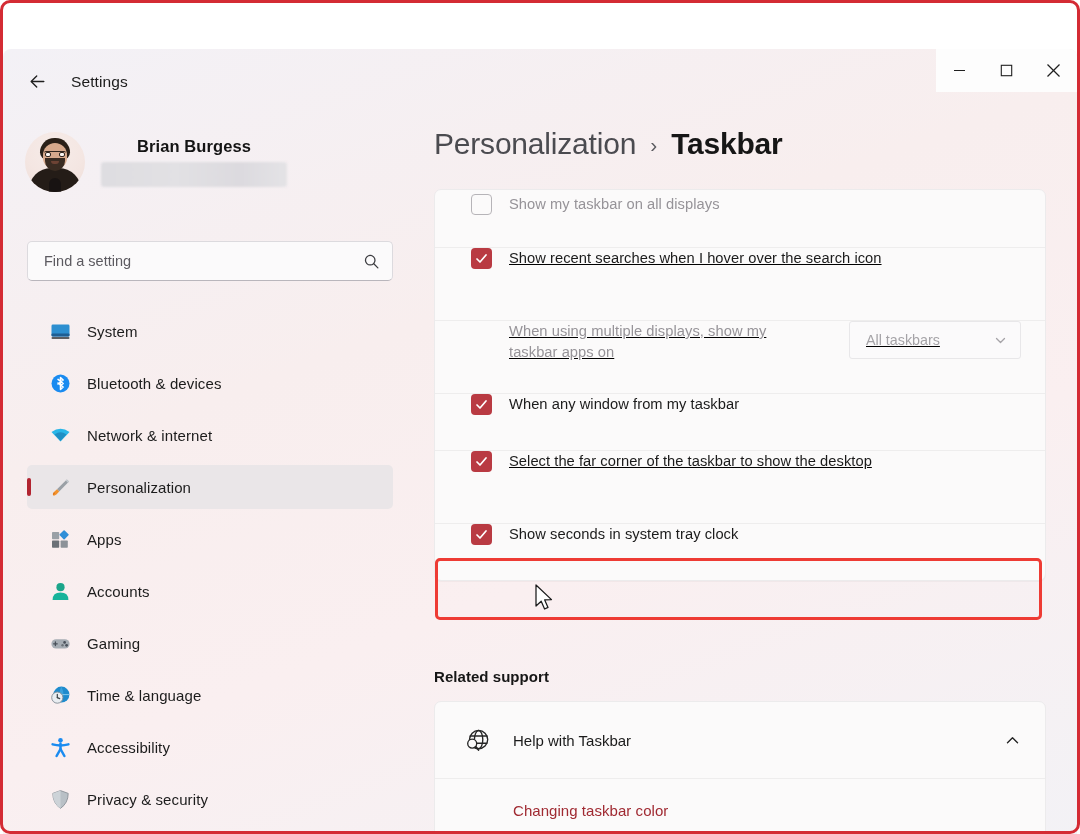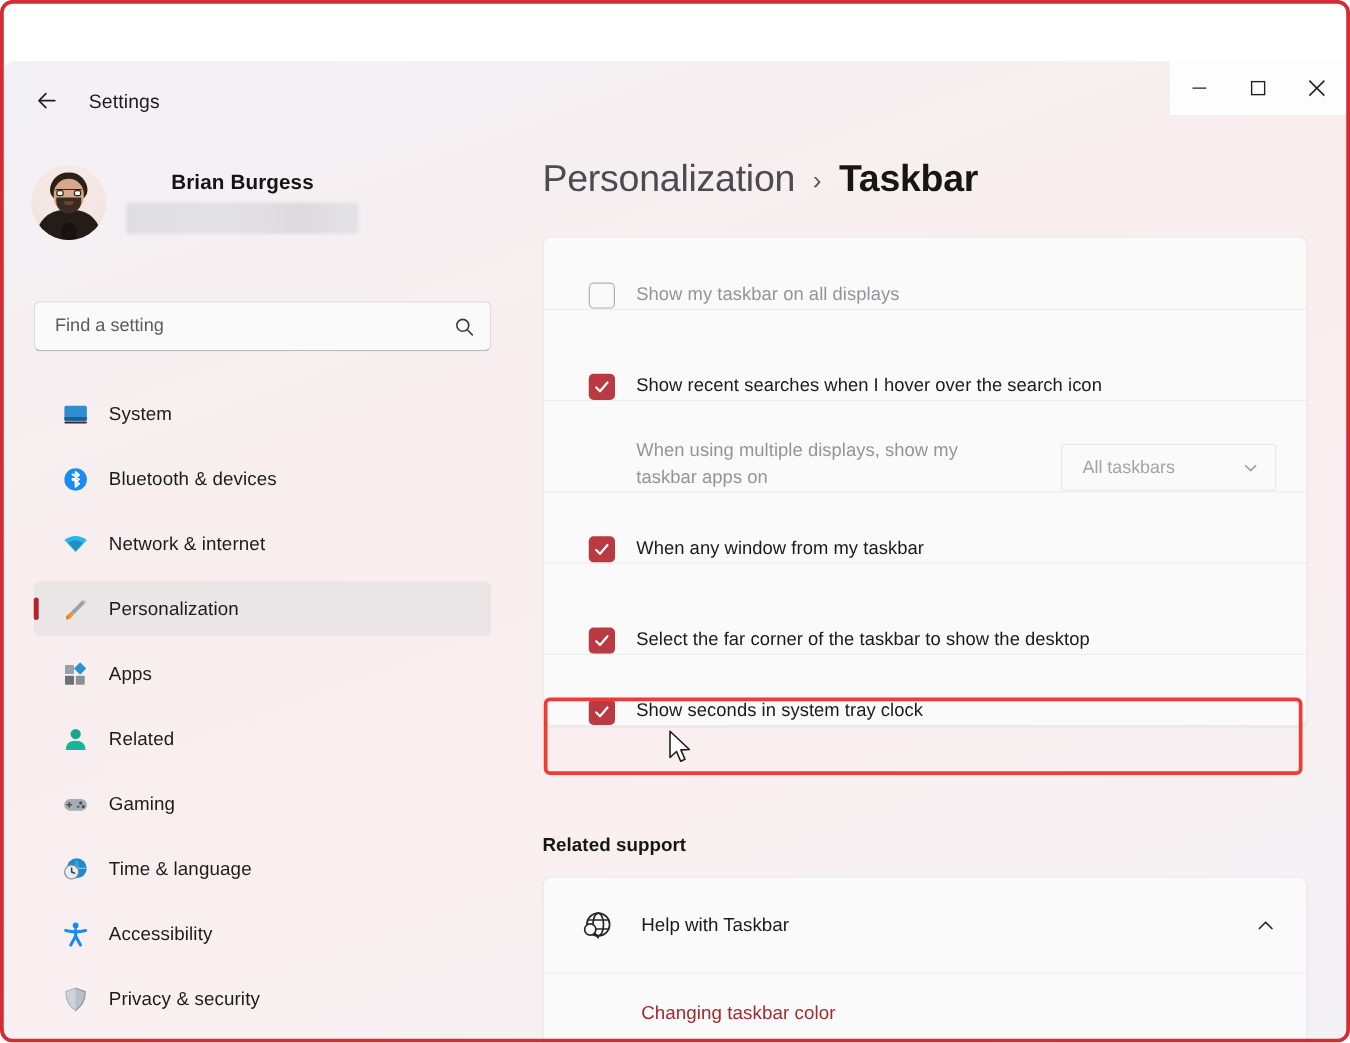--- a/index.html
+++ b/index.html
@@ -270,28 +270,28 @@
     background: #fbfafa;
     border: 1px solid #ecebec;
     border-radius: 7px;
     overflow: hidden;
     box-shadow: 0 1px 1px rgba(0,0,0,.035);
   }
   .card.settings-card { top: 76px; }
 
   .row {
     display: flex;
-    align-items: flex-end;
+    align-items: flex-start;
     padding: 0 24px 0 74px;
     border-top: 1px solid #eeeded;
     position: relative;
     min-height: 57px;
   }
   .row:first-child { border-top: none; }
-  .row.tall { min-height: 73px; }
+  .row.tall { min-height: 73px; text-decoration: underline; }
   .row.clipped { min-height: 57px; padding-top: 4px; }
 
   .cb {
     position: absolute;
     left: 36px;
     width: 21px; height: 21px;
     border-radius: 4px;
     display: flex; align-items: center; justify-content: center;
   }
   .cb.checked { background: #b93a42; }
@@ -532,21 +532,21 @@
           <span class="nav-label">Apps</span>
         </div>
 
         <div class="nav-item">
           <span class="nav-icon">
             <svg width="21" height="21" viewBox="0 0 21 21">
               <circle cx="10.5" cy="6.2" r="4.1" fill="#1aa58a"></circle>
               <path d="M2.6 19 Q2.6 11.6 10.5 11.6 Q18.4 11.6 18.4 19 Z" fill="#17b39a"></path>
             </svg>
           </span>
-          <span class="nav-label">Related</span>
+          <span class="nav-label">Accounts</span>
         </div>
 
         <div class="nav-item">
           <span class="nav-icon">
             <svg width="21" height="21" viewBox="0 0 21 21">
               <rect x="1.4" y="6.2" width="18.2" height="9.4" rx="4.7" fill="#a6adb4"></rect>
               <line x1="5.4" y1="9" x2="5.4" y2="12.6" stroke="#49505a" stroke-width="1.3" stroke-linecap="round"></line>
               <line x1="3.6" y1="10.8" x2="7.2" y2="10.8" stroke="#49505a" stroke-width="1.3" stroke-linecap="round"></line>
               <circle cx="14.6" cy="9.4" r="1.35" fill="#49505a"></circle>
               <circle cx="16.6" cy="12.3" r="1.35" fill="#49505a"></circle>

